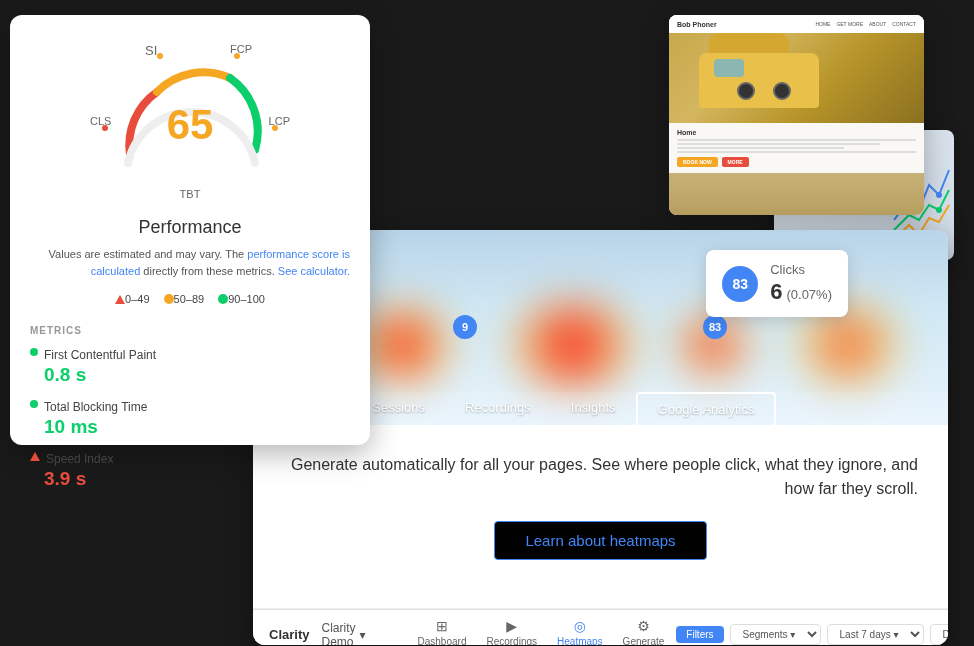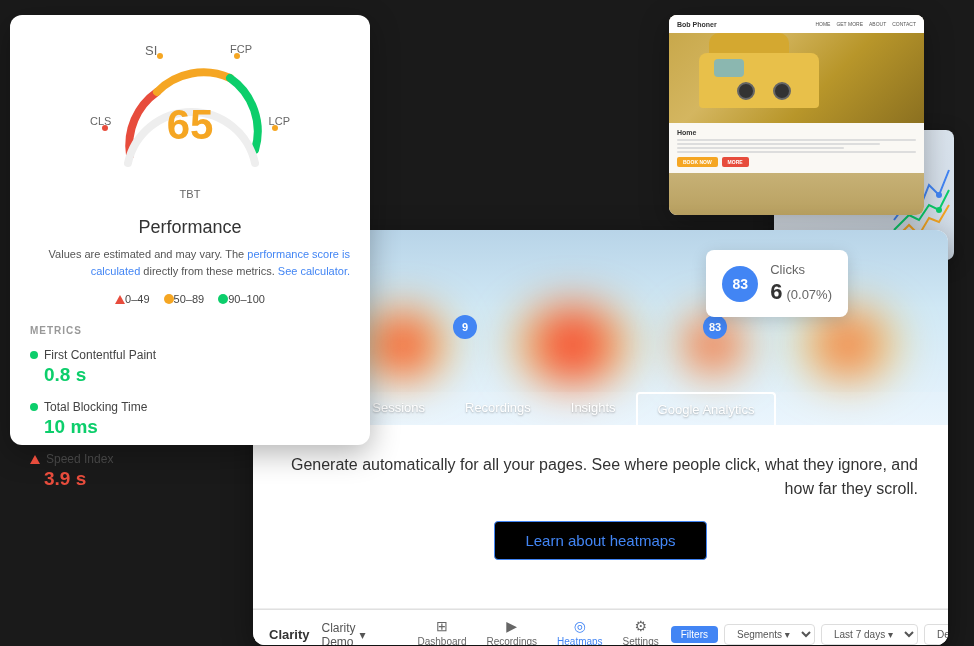--- a/index.html
+++ b/index.html
@@ -155,21 +155,21 @@
       letter-spacing: 1px;
       color: #999;
       text-transform: uppercase;
       margin-bottom: 12px;
     }
     .metric-item {
       margin-bottom: 14px;
     }
     .metric-header {
       display: flex;
-      align-items: center;
+      align-items: flex-start;
       gap: 6px;
       margin-bottom: 2px;
     }
     .metric-dot {
       width: 8px;
       height: 8px;
       border-radius: 50%;
     }
     .metric-triangle {
       width: 0;
@@ -786,21 +786,21 @@
         <div class="clarity-nav-item">
           <span class="clarity-nav-icon">▶</span>
           <span>Recordings</span>
         </div>
         <div class="clarity-nav-item clarity-nav-active">
           <span class="clarity-nav-icon">◎</span>
           <span>Heatmaps</span>
         </div>
         <div class="clarity-nav-item">
           <span class="clarity-nav-icon">⚙</span>
-          <span>Settings</span>
+          <span>Generate</span>
         </div>
       </div>
       <div class="clarity-filters">
         <button class="clarity-filter-btn">Filters</button>
         <select class="clarity-filter-select">
           <option>Segments ▾</option>
         </select>
         <select class="clarity-filter-select">
           <option>Last 7 days ▾</option>
         </select>

